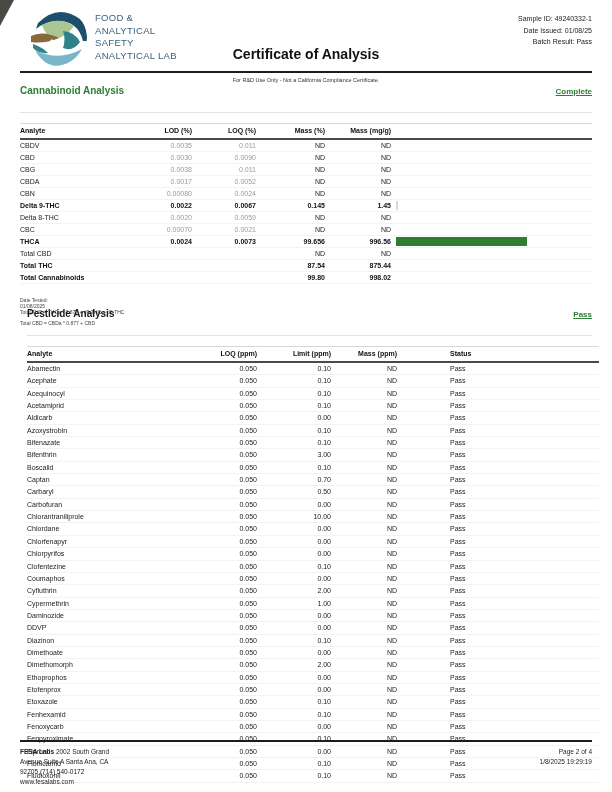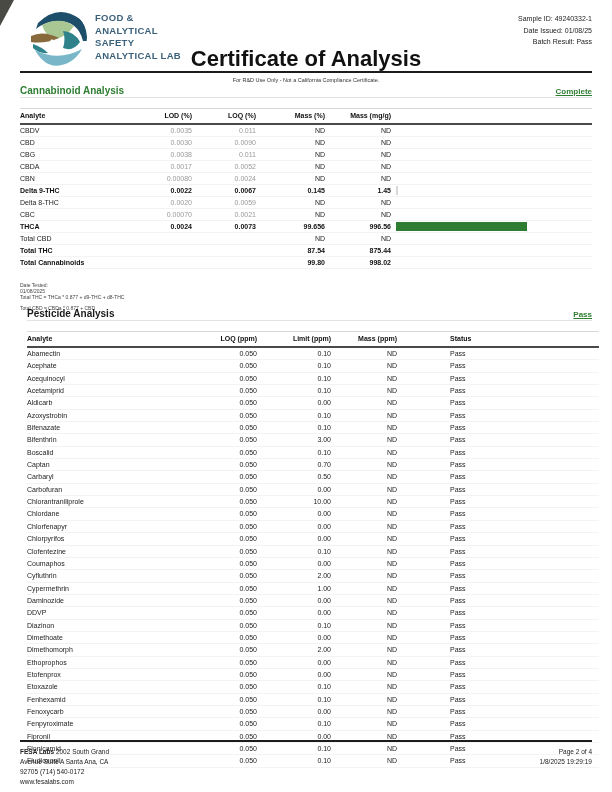--- a/index.html
+++ b/index.html
@@ -8,35 +8,35 @@
     font-family:"Liberation Sans", sans-serif; color:#1a1a1a; overflow:hidden;
   }
   
   .corner-fold { position:absolute; top:0; left:0; width:14px; height:26px;
     background:#4a4a44; clip-path:polygon(0 0, 100% 0, 0 100%); }
 
   
   .header { position:absolute; top:0; left:0; right:0; height:85px; }
   .logo { position:absolute; left:30px; top:9px; }
   .lab-name { position:absolute; left:95px; top:12px; color:#3b607a;
-    font-size:9.5px; font-weight:700; letter-spacing:.3px; line-height:12.6px; }
+    font-size:9.5px; font-weight:400; letter-spacing:.3px; line-height:12.6px; }
   .doc-title { position:absolute; top:46px; left:0; right:0; text-align:center;
-    font-size:22px; font-weight:700; color:#111; }
+    font-size:14px; font-weight:700; color:#111; }
   .meta { position:absolute; right:20px; top:13px; text-align:right;
     font-size:7px; line-height:11.5px; color:#222; }
   .header-rule { position:absolute; top:71px; left:20px; right:20px; height:2px; background:#1c1c1c; }
   .doc-subtitle { position:absolute; top:77px; left:0; right:0; text-align:center;
     font-size:5.5px; color:#333; }
 
   
   .section { position:absolute; left:20px; right:20px; }
   .cann-section { top:85px; }
   .pest-section { top:308px;margin-left:7px; }
   .section-head { display:flex; justify-content:space-between; align-items:flex-end;
-    padding-bottom:1px; border-bottom:1px solid #e2e2e2; }
+    padding-bottom:16px; border-bottom:1px solid #e2e2e2; }
   .section-title { font-size:10px; font-weight:700; }
   .green { color:#2e7d32; }
   .section-status { font-size:8px; font-weight:700; color:#2e7d32;text-decoration:underline; }
 
   table { width:100%; border-collapse:collapse; table-layout:fixed; margin-top:10px; }
   th { font-size:7px; font-weight:700; text-align:right; padding:3px 0 4px;
        border-top:1px solid #d8d8d8; border-bottom:2px solid #4a4a4a; color:#111; }
   th.al, td.al { text-align:left; }
   td { font-size:7px; text-align:right; padding:0; border-bottom:1px solid #f3f3f3; color:#222; }
   .cann-table td { height:11px; line-height:11px; }

